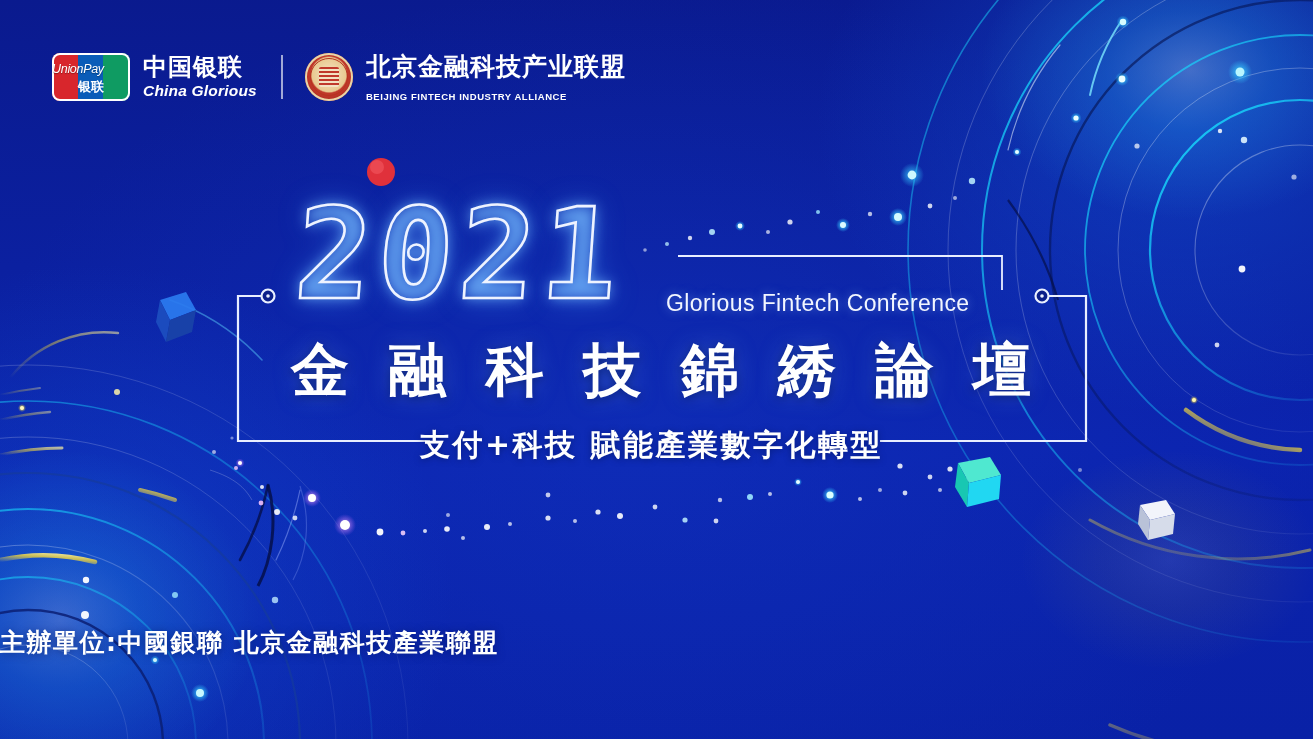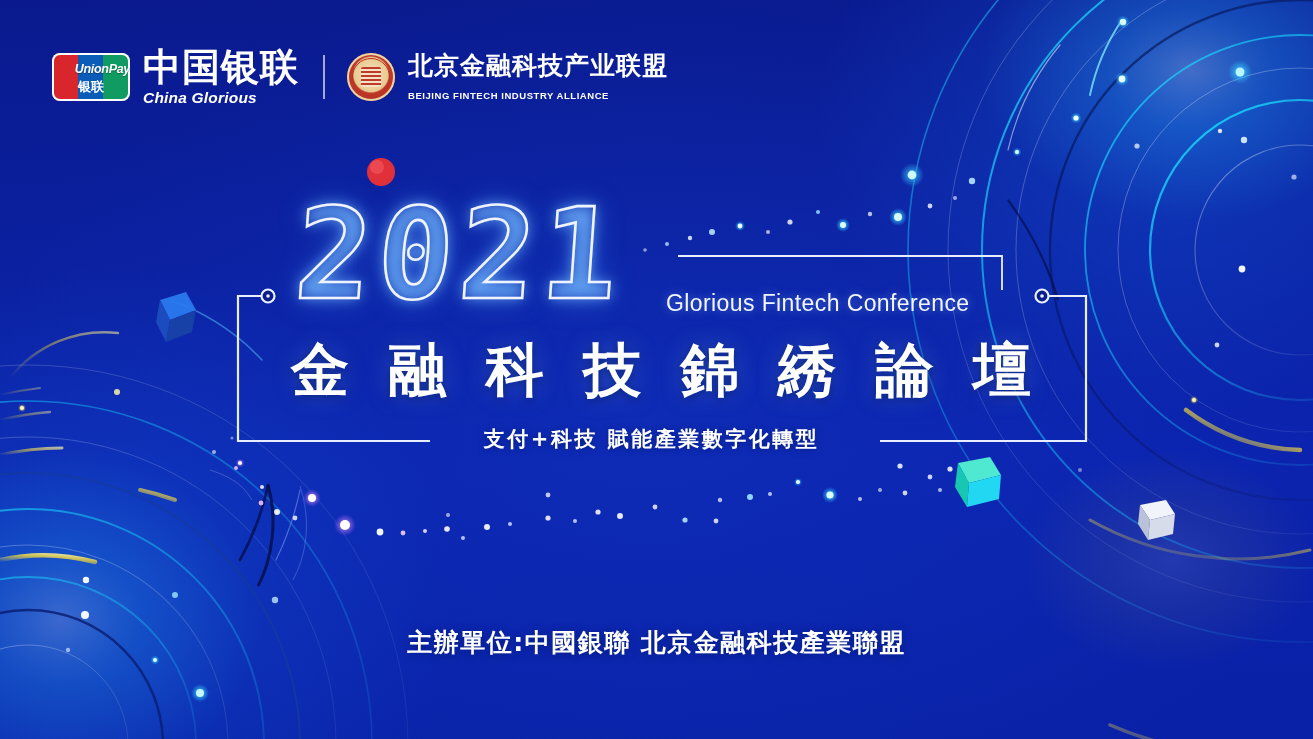--- a/index.html
+++ b/index.html
@@ -15,27 +15,27 @@
   }
   svg.layer{position:absolute;inset:0;width:1313px;height:739px;pointer-events:none;}
 
   
   .hdr{position:absolute;left:52px;top:50px;display:flex;align-items:center;height:54px;}
   .up-card{
     width:78px;height:48px;border-radius:8px;position:relative;overflow:hidden;
     background:linear-gradient(90deg,#d8262c 0%,#d8262c 33%,#0a5cb8 33%,#0a5cb8 66%,#0f9b62 66%,#0f9b62 100%);
     box-shadow:0 0 0 2px #fff inset;
   }
-  .up-card .up-t1{position:absolute;left:0;right:0;top:9px;text-align:right;color:#fff;
-    font-size:12.5px;font-style:italic;font-weight:bold;letter-spacing:-.3px;
+  .up-card .up-t1{position:absolute;left:0;right:0;top:9px;text-align:left;color:#fff;
+    font-size:12.5px;font-style:italic;font-weight:normal;letter-spacing:-.3px;
     font-family:"Liberation Sans",sans-serif;text-shadow:0 1px 1px rgba(0,0,0,.35);}
   .up-card .up-t2{position:absolute;left:0;right:0;top:25px;text-align:center;color:#fff;
     font-size:13px;font-weight:bold;font-family:Liberation Serif, serif;}
   .up-words{margin-left:13px;line-height:1;}
-  .up-cn{color:#fff;font-size:38px;font-weight:bold;letter-spacing:1px;
+  .up-cn{color:#fff;font-size:24px;font-weight:bold;letter-spacing:1px;
     font-family:"DejaVu Sans",sans-serif;}
   .up-en{color:#fff;font-size:15.5px;font-weight:bold;font-style:italic;margin-top:4px;
     letter-spacing:.2px;font-family:"Liberation Sans",sans-serif;}
   .hdr-div{width:2px;height:44px;background:rgba(255,255,255,.62);margin:0 22px 0 24px;}
   .bfa-seal{width:48px;height:48px;border-radius:50%;position:relative;
     background:radial-gradient(circle at 50% 45%,#f6e3c4 0%,#e8c98f 48%,#c0392b 52%,#a5231a 100%);
     box-shadow:0 0 0 2px #e8d5a8 inset;}
   .bfa-seal .ring{position:absolute;inset:5px;border-radius:50%;border:1.6px solid #b7331f;}
   .bfa-seal .bars{position:absolute;left:50%;top:50%;transform:translate(-50%,-50%);
     width:20px;height:20px;
@@ -63,26 +63,26 @@
   }
   .cn-title{
     position:absolute;left:291px;top:338px;width:740px;
     display:flex;justify-content:space-between;
     color:#fff;font-size:58px;font-weight:bold;line-height:1.12;
     font-family:"DejaVu Sans",sans-serif;
     text-shadow:0 2px 10px rgba(0,20,90,.65),0 0 22px rgba(120,180,255,.35);
   }
   .tagline{
     position:absolute;left:0;right:10px;top:425px;text-align:center;
-    color:#fff;font-size:21px;font-weight:bold;letter-spacing:2.5px;
+    color:#fff;font-size:30px;font-weight:bold;letter-spacing:2.5px;
     font-family:"DejaVu Sans",sans-serif;
     text-shadow:0 1px 6px rgba(0,20,90,.6);
   }
   .organizer{
-    position:absolute;left:0;right:0;top:626px;text-align:center;
+    position:absolute;left:0;right:0;top:626px;
     color:#fff;font-size:25px;font-weight:bold;letter-spacing:1.5px;
     font-family:"DejaVu Sans",sans-serif;
     text-shadow:0 1px 8px rgba(0,20,90,.6);
   }
 </style>
 </head>
 <body>
 
 <div id="stage">
 
@@ -332,21 +332,21 @@
         <div class="up-t2">银联</div>
       </div>
       <div class="up-words">
         <div class="up-cn">中国银联</div>
         <div class="up-en">China Glorious</div>
       </div>
     </div>
 
     <div class="hdr-div"></div>
 
-    <div style="display:flex;align-items:flex-start;">
+    <div style="display:flex;align-items:flex-end;">
       <div class="bfa-seal">
         <div class="ring"></div>
           <div class="bars"></div>
       </div>
       <div class="bfa-words">
         <div class="bfa-cn">北京金融科技产业联盟</div>
         <div class="bfa-en">BEIJING FINTECH INDUSTRY ALLIANCE</div>
       </div>
     </div>
   </div>

